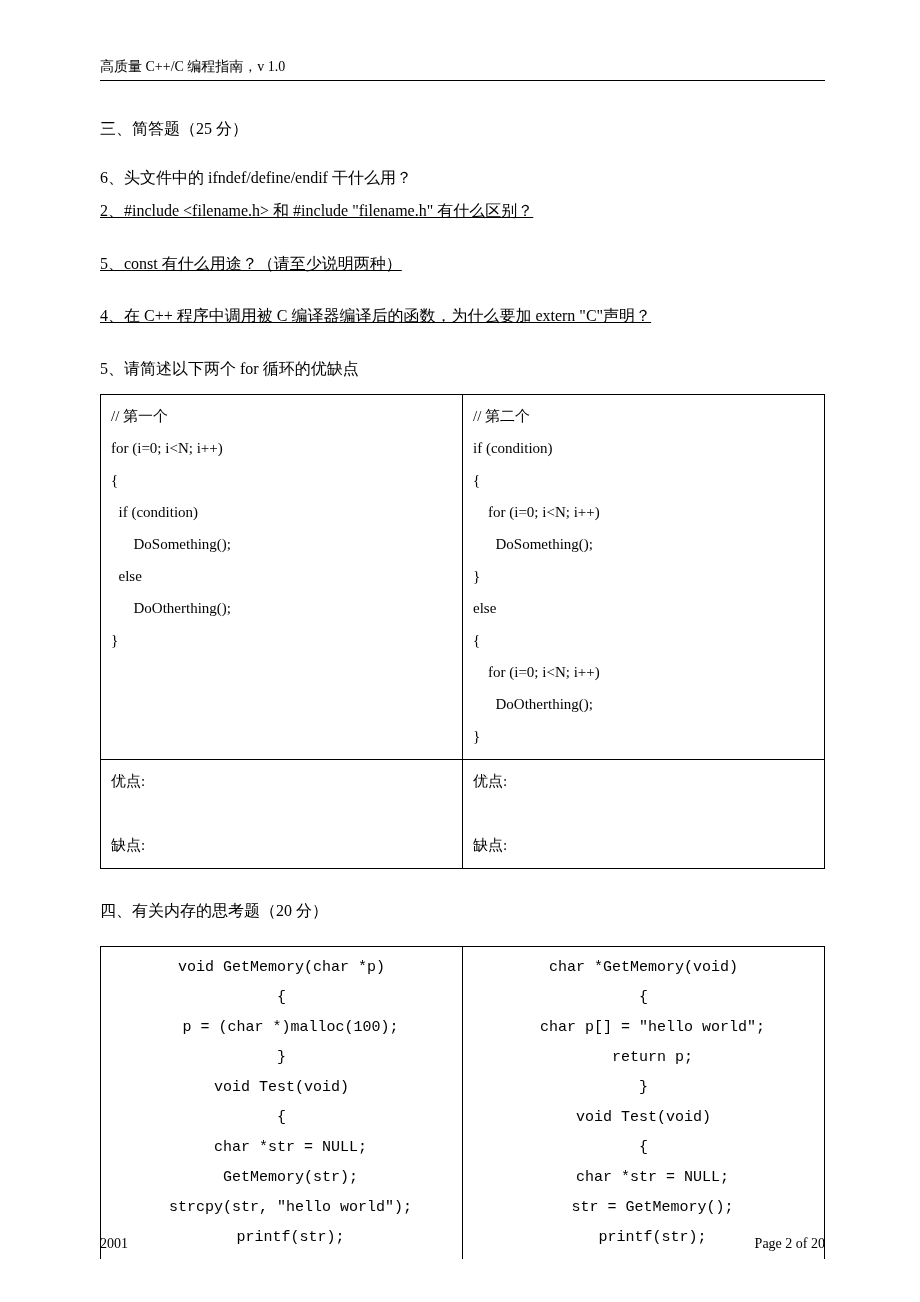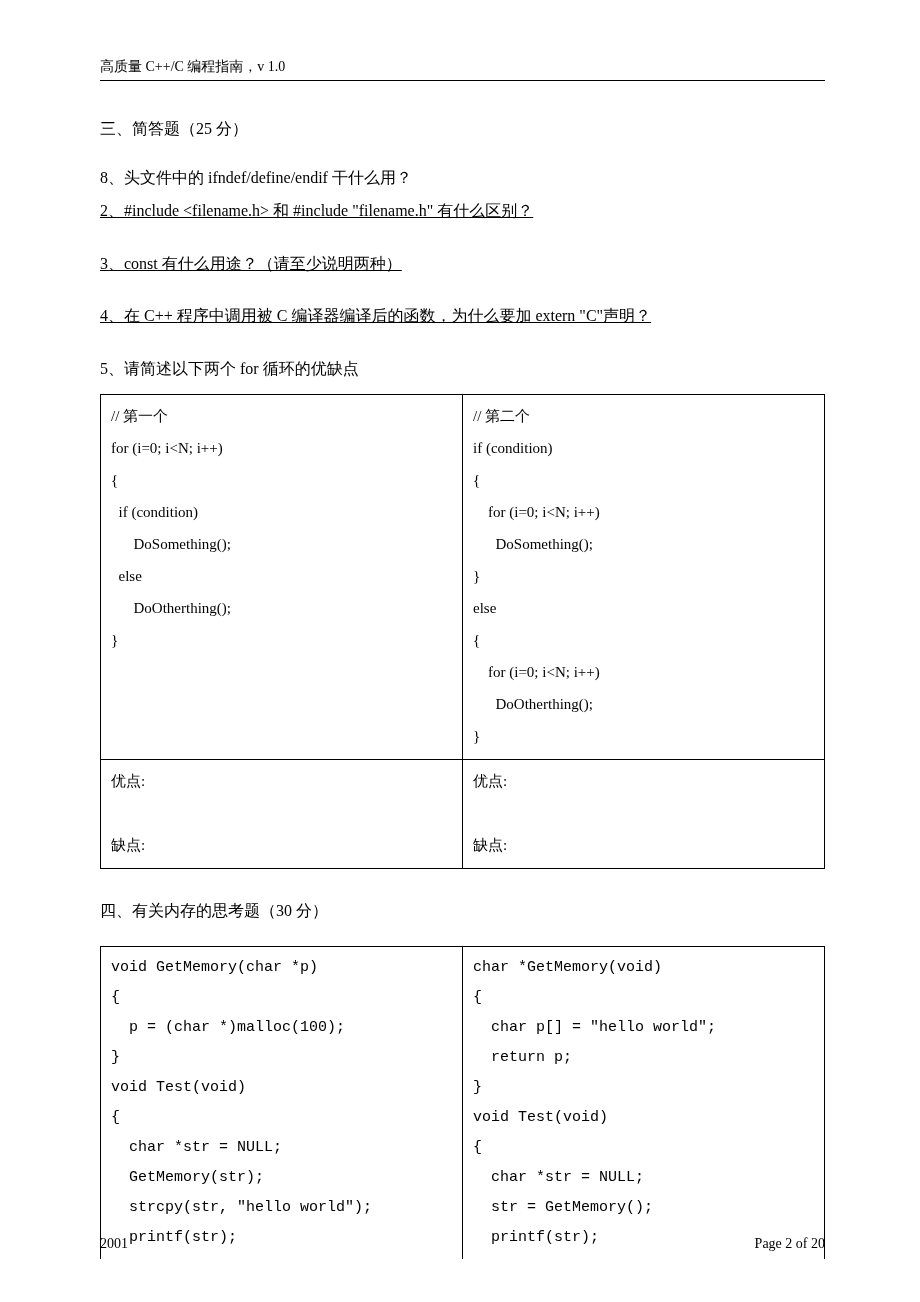--- a/index.html
+++ b/index.html
@@ -43,20 +43,21 @@
       font-family: "Courier New", monospace;
       font-size: 15px;
       line-height: 2.0;
       white-space: pre;
       width: 50%;
     }
     table.mem-table {
       border-collapse: collapse;
       width: 100%;
       margin-top: 10px;
+      text-align: center;
     }
     table.mem-table td {
       border-left: 1px solid #000;
       border-right: 1px solid #000;
       border-top: 1px solid #000;
       border-bottom: none;
       vertical-align: top;
       padding: 6px 10px;
       font-family: "Courier New", monospace;
       font-size: 15px;
@@ -76,23 +77,23 @@
       gap: 12px;
     }
   </style>
 </head>
 <body>
 
 <div class="header">高质量 C++/C 编程指南，v 1.0</div>
 
 <div class="section-title">三、简答题（25 分）</div>
 
-<div class="question">8、头文件中的 ifndef/define/endif 干什么用？</div>
+<div class="question">6、头文件中的 ifndef/define/endif 干什么用？</div>
 <div class="question q-gap">2、#include   &lt;filename.h&gt;     和   #include   "filename.h" 有什么区别？</div>
-<div class="question q-gap">3、const 有什么用途？（请至少说明两种）</div>
+<div class="question q-gap">5、const 有什么用途？（请至少说明两种）</div>
 <div class="question q-gap">4、在 C++ 程序中调用被 C 编译器编译后的函数，为什么要加 extern "C"声明？</div>
 <div class="question">5、请简述以下两个 for 循环的优缺点</div>
 
 <table class="code-table">
   <tbody>
       <tr>
     <td><span class="cn">// 第一个
 for (i=0; i&lt;N; i++)
 {
   if (condition)
@@ -118,21 +119,21 @@
 缺点:
 </span></td>
     <td><span class="cn">优点:
 
 缺点:
 </span></td>
   </tr>
 </tbody>
   </table>
 
-<div class="section-title">四、有关内存的思考题（30 分）</div>
+<div class="section-title">四、有关内存的思考题（20 分）</div>
 
 <table class="mem-table">
   <tbody>
       <tr>
     <td><span>void GetMemory(char *p)
 {
   p = (char *)malloc(100);
 }
 void Test(void)
 {

